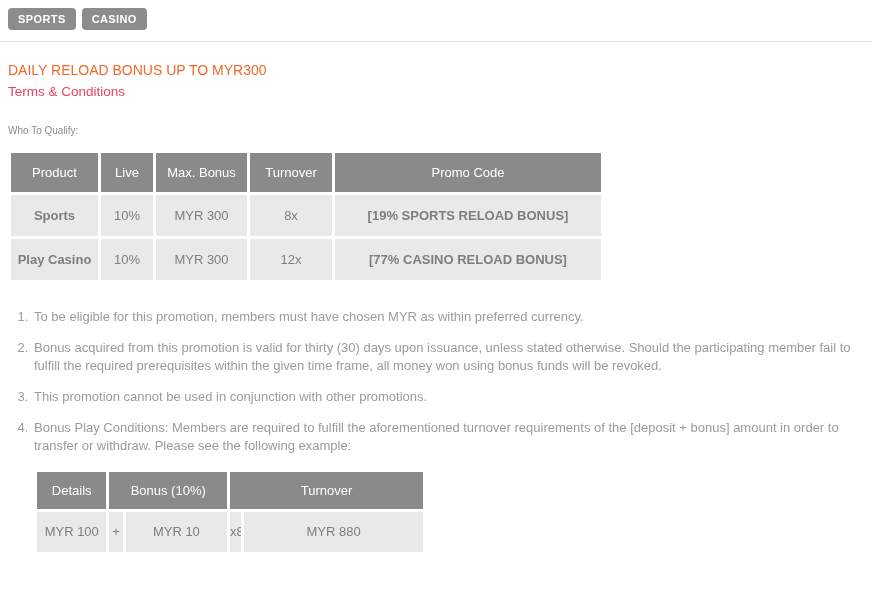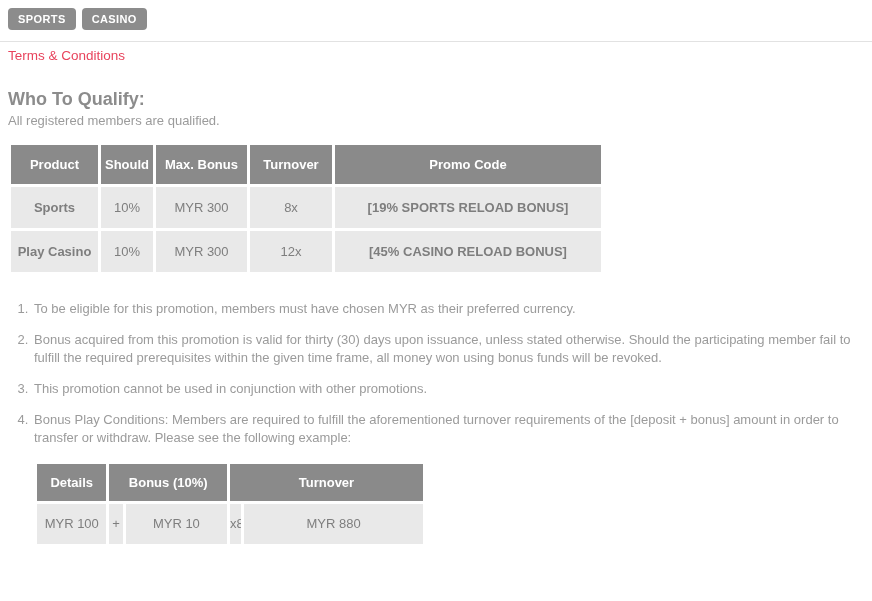--- a/index.html
+++ b/index.html
@@ -45,22 +45,22 @@
     font-size: 13.5px;
     margin-top: 6px;
     display: inline-block;
     text-decoration: none;
     cursor: pointer;
     text-align: right;
   }
 
   .sec-heading {
     color: var(--heading_gray, #8c8c8c);
-    font-weight: bold;
-    font-size: 18px;
+    font-weight: normal;
+    font-size: 10px;
   }
   .qualify-heading { margin-top: 25px; }
   .qualify-text {
     color: var(--text_gray, #9b9b9b);
     font-size: 13px;
     margin-top: 3px;
   }
   .details-heading { margin-top: 22px; }
 
   
@@ -71,21 +71,21 @@
   }
   table.gtable th, table.gtable td {
     border: 3px solid #ffffff;
     text-align: center;
     vertical-align: middle;
     overflow: hidden;
   }
   table.gtable th {
     background: var(--table_header_bg, #8a8a8a);
     color: #ffffff;
-    font-weight: bold;
+    font-weight: normal;
   }
   table.gtable td {
     background: var(--table_row_bg, #e9e9e9);
     color: var(--cell_text, #7e7e7e);
   }
 
   
   table.details { margin-top: 14px; width: 593px; }
   table.details th { height: 42px; }
   table.details td { height: 44px; }
@@ -112,63 +112,63 @@
 
 <div class="page">
 
   <div class="nav-buttons">
     <button class="btn">SPORTS</button>
     <button class="btn">CASINO</button>
   </div>
 
   <hr class="divider">
 
+  <div class="promo-title">DAILY RELOAD BONUS UP TO MYR300</div>
   <a class="terms-link">Terms &amp; Conditions</a>
 
   <div class="sec-heading qualify-heading">Who To Qualify:</div>
-  <div class="qualify-text">All registered members are qualified.</div>
 
 
   <table class="gtable details">
     <colgroup>
       <col style="width:90px">
         <col style="width:55px">
         <col style="width:94px">
         <col style="width:85px">
         <col style="width:269px">
     </colgroup>
     <thead>
       <tr>
         <th>Product</th>
-        <th>Should</th>
+        <th>Live</th>
         <th>Max. Bonus</th>
         <th>Turnover</th>
         <th>Promo Code</th>
       </tr>
     </thead>
     <tbody>
       <tr>
         <td class="b">Sports</td>
         <td>10%</td>
         <td>MYR 300</td>
         <td>8x</td>
         <td class="b">[19% SPORTS RELOAD BONUS]</td>
       </tr>
       <tr>
         <td class="b">Play Casino</td>
         <td>10%</td>
         <td>MYR 300</td>
         <td>12x</td>
-        <td class="b">[45% CASINO RELOAD BONUS]</td>
+        <td class="b">[77% CASINO RELOAD BONUS]</td>
       </tr>
     </tbody>
   </table>
 
   <ol class="terms-list">
-    <li><span>To be eligible for this promotion, members must have chosen MYR as their preferred currency.</span></li>
+    <li><span>To be eligible for this promotion, members must have chosen MYR as within preferred currency.</span></li>
     <li><span>Bonus acquired from this promotion is valid for thirty (30) days upon issuance, unless stated otherwise. Should the participating member fail to fulfill the required prerequisites within the given time frame, all money won using bonus funds will be revoked.</span></li>
     <li><span>This promotion cannot be used in conjunction with other promotions.</span></li>
     <li>
       <span>Bonus Play Conditions: Members are required to fulfill the aforementioned turnover requirements of the [deposit + bonus] amount in order to transfer or withdraw. Please see the following example:</span>
       <table class="gtable example">
         <colgroup>
           <col style="width:71px">
             <col style="width:16px">
             <col style="width:102px">
             <col style="width:14px">

